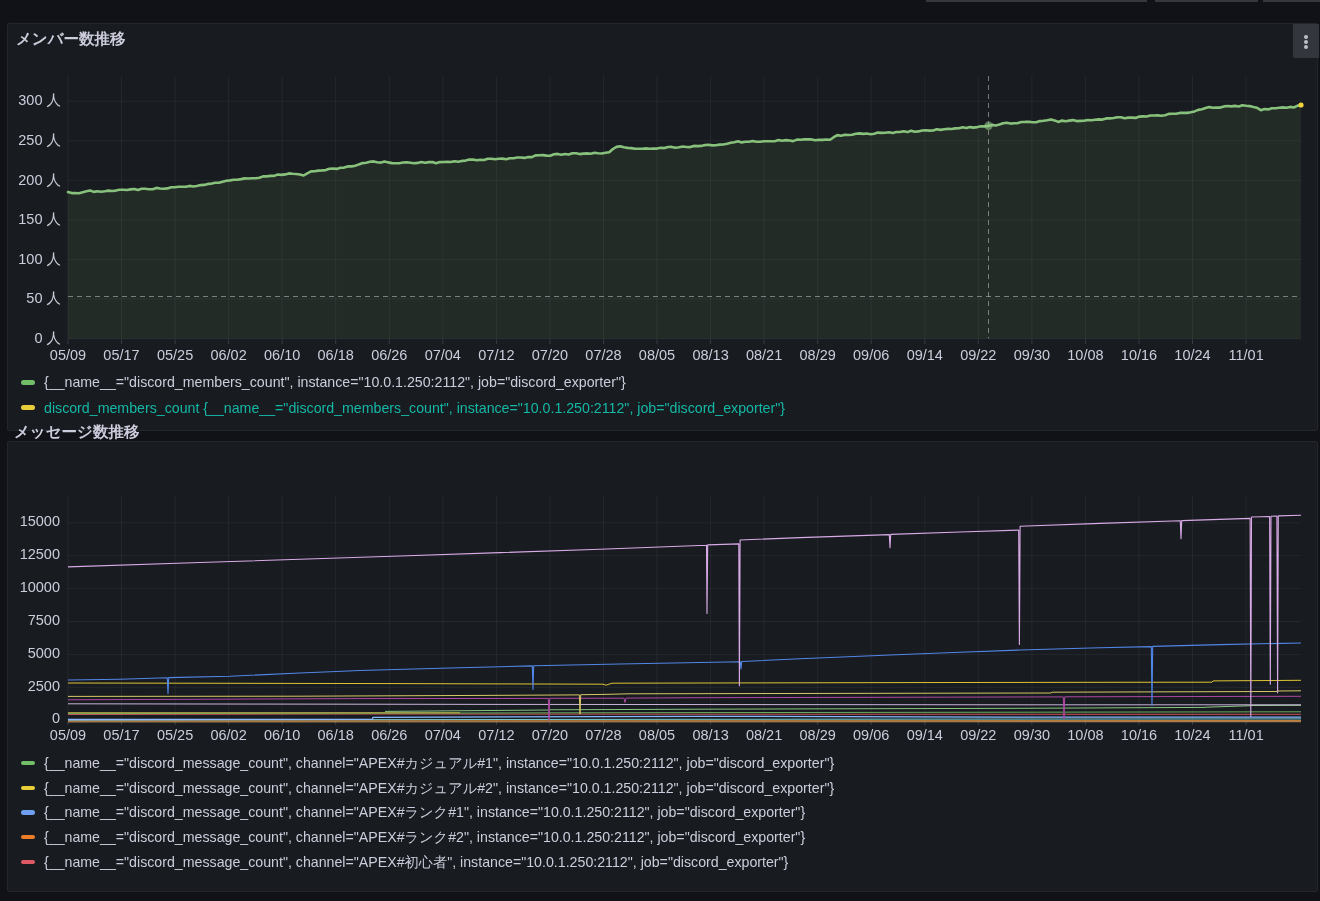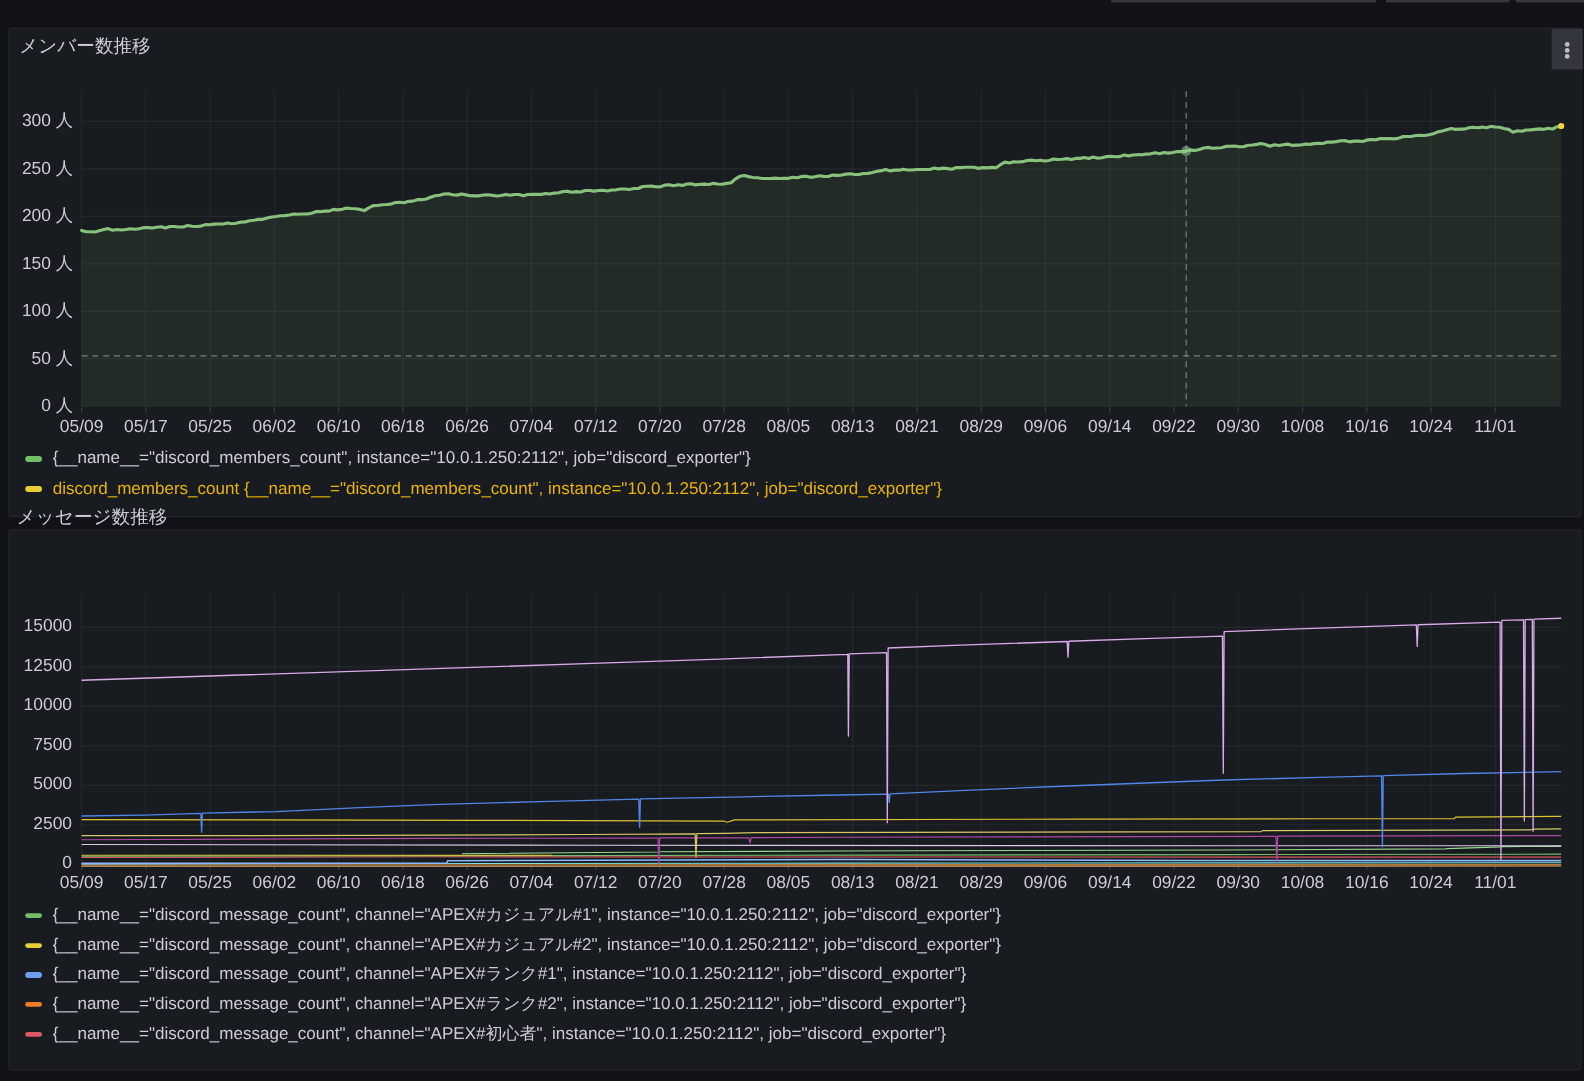--- a/index.html
+++ b/index.html
@@ -1,16 +1,16 @@
 <!DOCTYPE html>
 <html><head><meta charset="utf-8"><title>Dashboard</title>
 <style>
 html,body{margin:0;padding:0;background:#111217;width:1320px;height:901px;overflow:hidden;font-family:"Liberation Sans", sans-serif;}
 .panel{position:absolute;background:#181b1f;border:1px solid #24262c;box-sizing:border-box;border-radius:2px;}
-.ptitle{position:absolute;font-size:15.5px;font-weight:400;color:#ccccdc;line-height:16px;}
+.ptitle{position:absolute;font-size:15.5px;font-weight:700;color:#ccccdc;line-height:16px;}
 </style></head>
 <body>
 <div style="position:absolute;left:926px;top:0;width:221px;height:1.5px;background:#35373f"></div>
 <div style="position:absolute;left:1155px;top:0;width:103px;height:1.5px;background:#35373f"></div>
 <div style="position:absolute;left:1263px;top:0;width:57px;height:1.5px;background:#35373f"></div>
 <div class="panel" style="left:7px;top:23px;width:1311px;height:408px"></div>
 <div class="panel" style="left:7px;top:441px;width:1311px;height:451px"></div>
 <div class="ptitle" style="left:16px;top:31px">メンバー数推移</div>
 <div class="ptitle" style="left:14px;top:424px">メッセージ数推移</div>
 <div style="position:absolute;left:1293px;top:24px;width:26px;height:34px;background:#34363e;border-radius:0 0 0 2px">
@@ -202,21 +202,21 @@
 <text x="978.3" y="740" font-size="14.5" fill="#ccccdc" text-anchor="middle" font-family="Liberation Sans, sans-serif">09/22</text>
 <text x="1031.9" y="740" font-size="14.5" fill="#ccccdc" text-anchor="middle" font-family="Liberation Sans, sans-serif">09/30</text>
 <text x="1085.4" y="740" font-size="14.5" fill="#ccccdc" text-anchor="middle" font-family="Liberation Sans, sans-serif">10/08</text>
 <text x="1139.0" y="740" font-size="14.5" fill="#ccccdc" text-anchor="middle" font-family="Liberation Sans, sans-serif">10/16</text>
 <text x="1192.5" y="740" font-size="14.5" fill="#ccccdc" text-anchor="middle" font-family="Liberation Sans, sans-serif">10/24</text>
 <text x="1246.1" y="740" font-size="14.5" fill="#ccccdc" text-anchor="middle" font-family="Liberation Sans, sans-serif">11/01</text>
 </svg>
 <div style="position:absolute;left:21px;top:380.1px;width:14px;height:4.5px;border-radius:2.5px;background:#73bf69"></div>
 <div style="position:absolute;left:44px;top:374.3px;font-size:14.2px;line-height:17px;color:#ccccdc;white-space:nowrap">{__name__="discord_members_count", instance="10.0.1.250:2112", job="discord_exporter"}</div>
 <div style="position:absolute;left:21px;top:405.3px;width:14px;height:4.5px;border-radius:2.5px;background:#e8ce38"></div>
-<div style="position:absolute;left:44px;top:399.5px;font-size:14.2px;line-height:17px;color:#eab308;white-space:nowrap">discord_members_count {__name__="discord_members_count", instance="10.0.1.250:2112", job="discord_exporter"}</div>
+<div style="position:absolute;left:44px;top:399.5px;font-size:14.2px;line-height:17px;color:#14b8a6;white-space:nowrap">discord_members_count {__name__="discord_members_count", instance="10.0.1.250:2112", job="discord_exporter"}</div>
 <div style="position:absolute;left:21px;top:760.8px;width:14px;height:4.5px;border-radius:2.5px;background:#73bf69"></div>
 <div style="position:absolute;left:44px;top:755.0px;font-size:14.2px;line-height:17px;color:#ccccdc;white-space:nowrap">{__name__="discord_message_count", channel="APEX#カジュアル#1", instance="10.0.1.250:2112", job="discord_exporter"}</div>
 <div style="position:absolute;left:21px;top:785.5px;width:14px;height:4.5px;border-radius:2.5px;background:#e8ce38"></div>
 <div style="position:absolute;left:44px;top:779.7px;font-size:14.2px;line-height:17px;color:#ccccdc;white-space:nowrap">{__name__="discord_message_count", channel="APEX#カジュアル#2", instance="10.0.1.250:2112", job="discord_exporter"}</div>
 <div style="position:absolute;left:21px;top:810.2px;width:14px;height:4.5px;border-radius:2.5px;background:#6f9ff0"></div>
 <div style="position:absolute;left:44px;top:804.4px;font-size:14.2px;line-height:17px;color:#ccccdc;white-space:nowrap">{__name__="discord_message_count", channel="APEX#ランク#1", instance="10.0.1.250:2112", job="discord_exporter"}</div>
 <div style="position:absolute;left:21px;top:834.9px;width:14px;height:4.5px;border-radius:2.5px;background:#ed7e27"></div>
 <div style="position:absolute;left:44px;top:829.1px;font-size:14.2px;line-height:17px;color:#ccccdc;white-space:nowrap">{__name__="discord_message_count", channel="APEX#ランク#2", instance="10.0.1.250:2112", job="discord_exporter"}</div>
 <div style="position:absolute;left:21px;top:859.6px;width:14px;height:4.5px;border-radius:2.5px;background:#dd5a64"></div>
 <div style="position:absolute;left:44px;top:853.8px;font-size:14.2px;line-height:17px;color:#ccccdc;white-space:nowrap">{__name__="discord_message_count", channel="APEX#初心者", instance="10.0.1.250:2112", job="discord_exporter"}</div>

